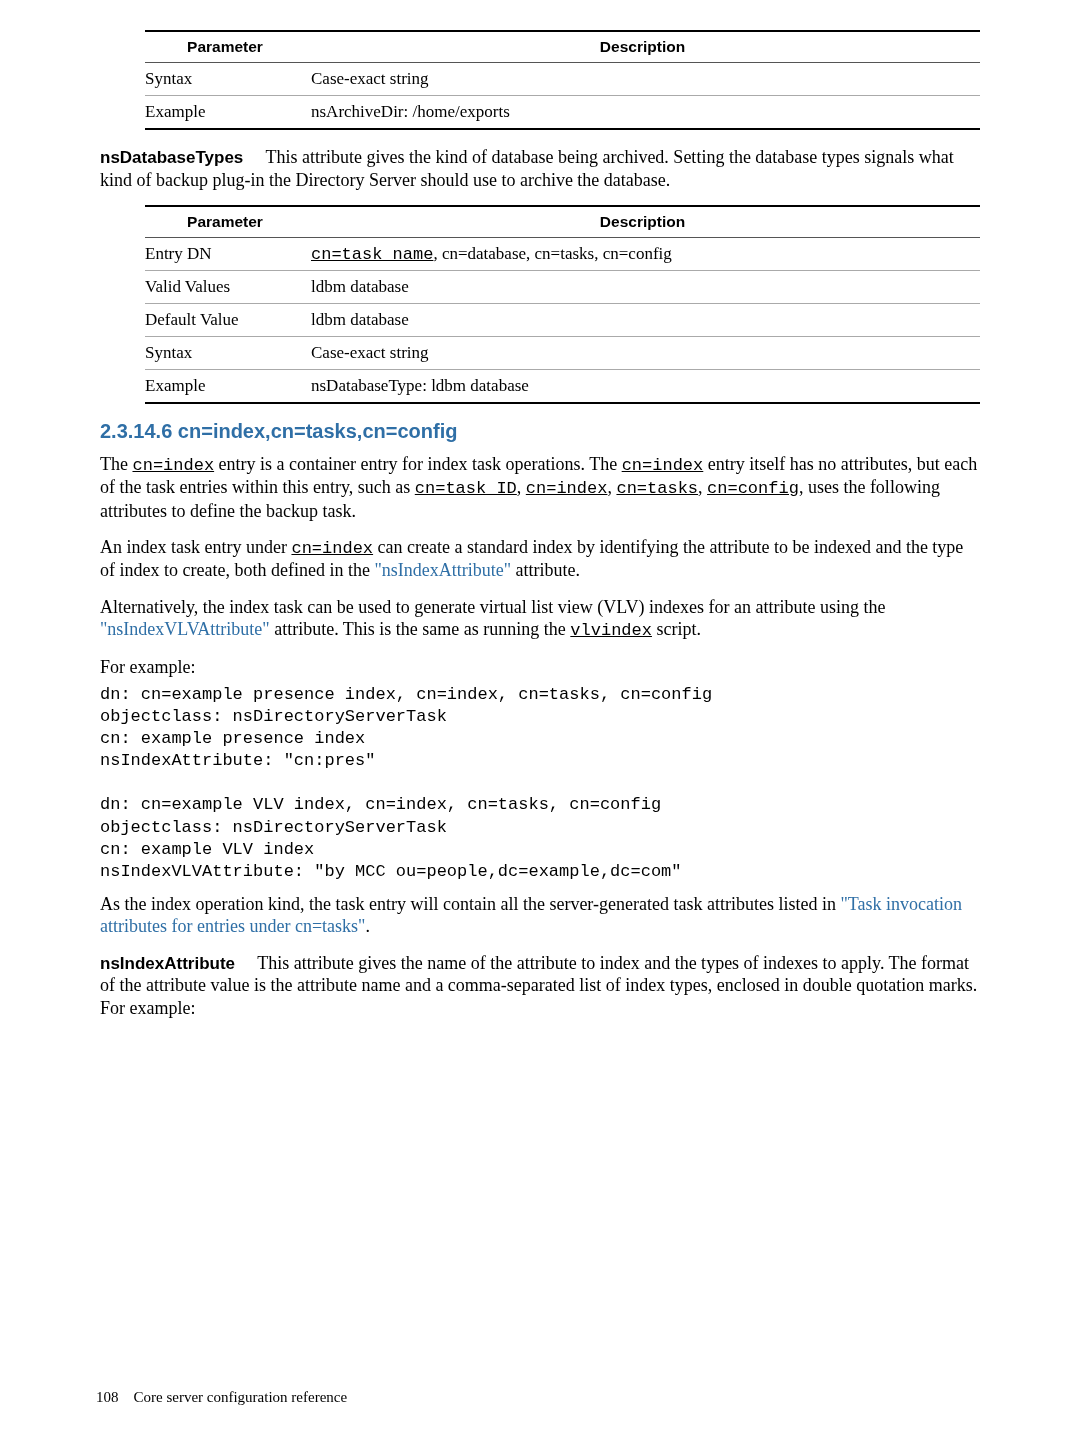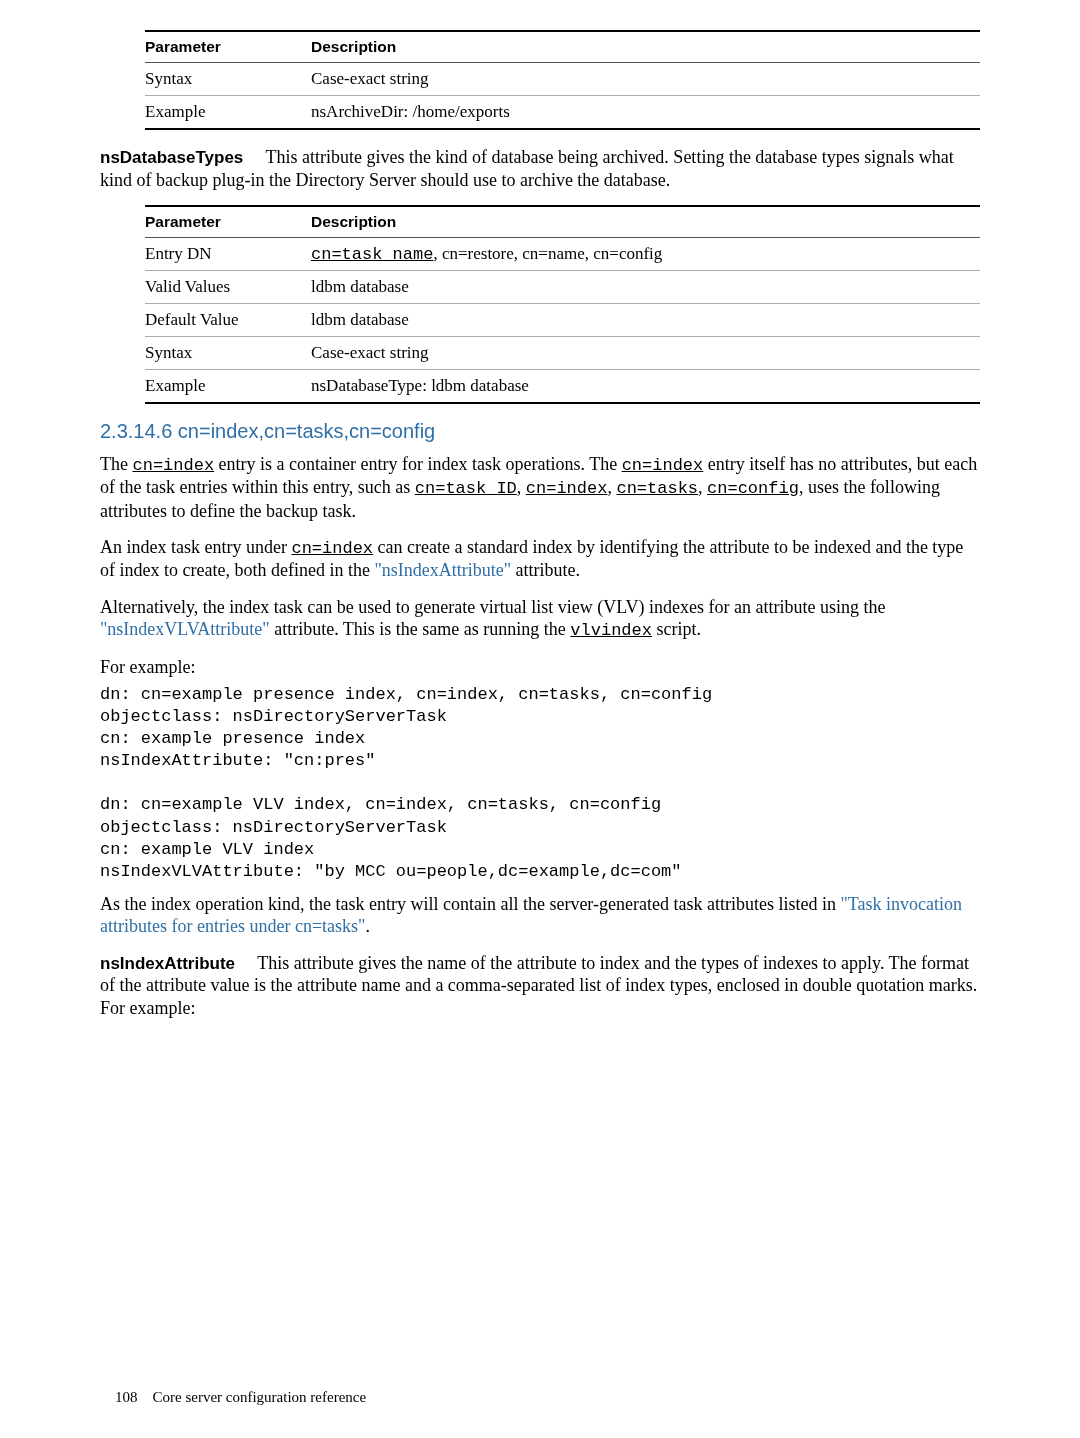--- a/index.html
+++ b/index.html
@@ -24,21 +24,21 @@
     border-collapse: collapse;
     border-top: 2px solid #000;
     border-bottom: 2px solid #000;
     font-size: 17px;
     margin-bottom: 16px;
   }
   table.param th {
     font-family: "Avant Garde", "Century Gothic", "Futura", sans-serif;
     font-weight: 700;
     font-size: 15.5px;
-    text-align: left;
+    text-align: center;
     padding: 6px 6px 6px 0;
     border-bottom: 1px solid #555;
   }
   table.param td {
     padding: 6px 6px 6px 0;
     border-top: 1px solid #aaa;
     vertical-align: top;
     margin-top: 25px;
   }
   table.param tr:first-child td { border-top: none; }
@@ -48,42 +48,42 @@
     line-height: 1.25;
     margin: 10px 0 14px 0;
   }
   .sans-bold {
     font-family: "Avant Garde", "Century Gothic", "Futura", sans-serif;
     font-weight: 700;
     font-size: 17px;
   }
   .section-heading {
     font-family: "Avant Garde", "Century Gothic", "Futura", sans-serif;
-    font-weight: 400;
+    font-weight: 700;
     color: #2f6fa6;
     font-size: 20px;
     margin: 6px 0 8px 0;
   }
   .link { color: #2f6fa6; }
   code, .mono {
     font-family: "Courier New", Courier, monospace;
     font-size: 17px;
     text-decoration: underline;
   }
   pre.code {
     font-family: "Courier New", Courier, monospace;
     font-size: 17px;
     line-height: 1.3;
     margin: 6px 0 8px 0;
     white-space: pre;
   }
   .footer {
     position: absolute;
     bottom: 32px;
-    left: 115px;
+    left: 96px;
     font-size: 15px;
   }
 </style>
 </head>
 <body>
 
 <div class="page">
 
   <div class="indent">
     <table class="param">
@@ -116,21 +116,21 @@
     <table class="param">
       <thead>
         <tr>
           <th class="col-param">Parameter</th>
           <th>Description</th>
         </tr>
       </thead>
       <tbody>
         <tr>
           <td>Entry DN</td>
-          <td><span class="mono">cn=task_name</span><span>, cn=restore, cn=name, cn=config</span></td>
+          <td><span class="mono">cn=task_name</span><span>, cn=database, cn=tasks, cn=config</span></td>
         </tr>
         <tr>
           <td>Valid Values</td>
           <td>ldbm database</td>
         </tr>
         <tr>
           <td>Default Value</td>
           <td>ldbm database</td>
         </tr>
         <tr>

